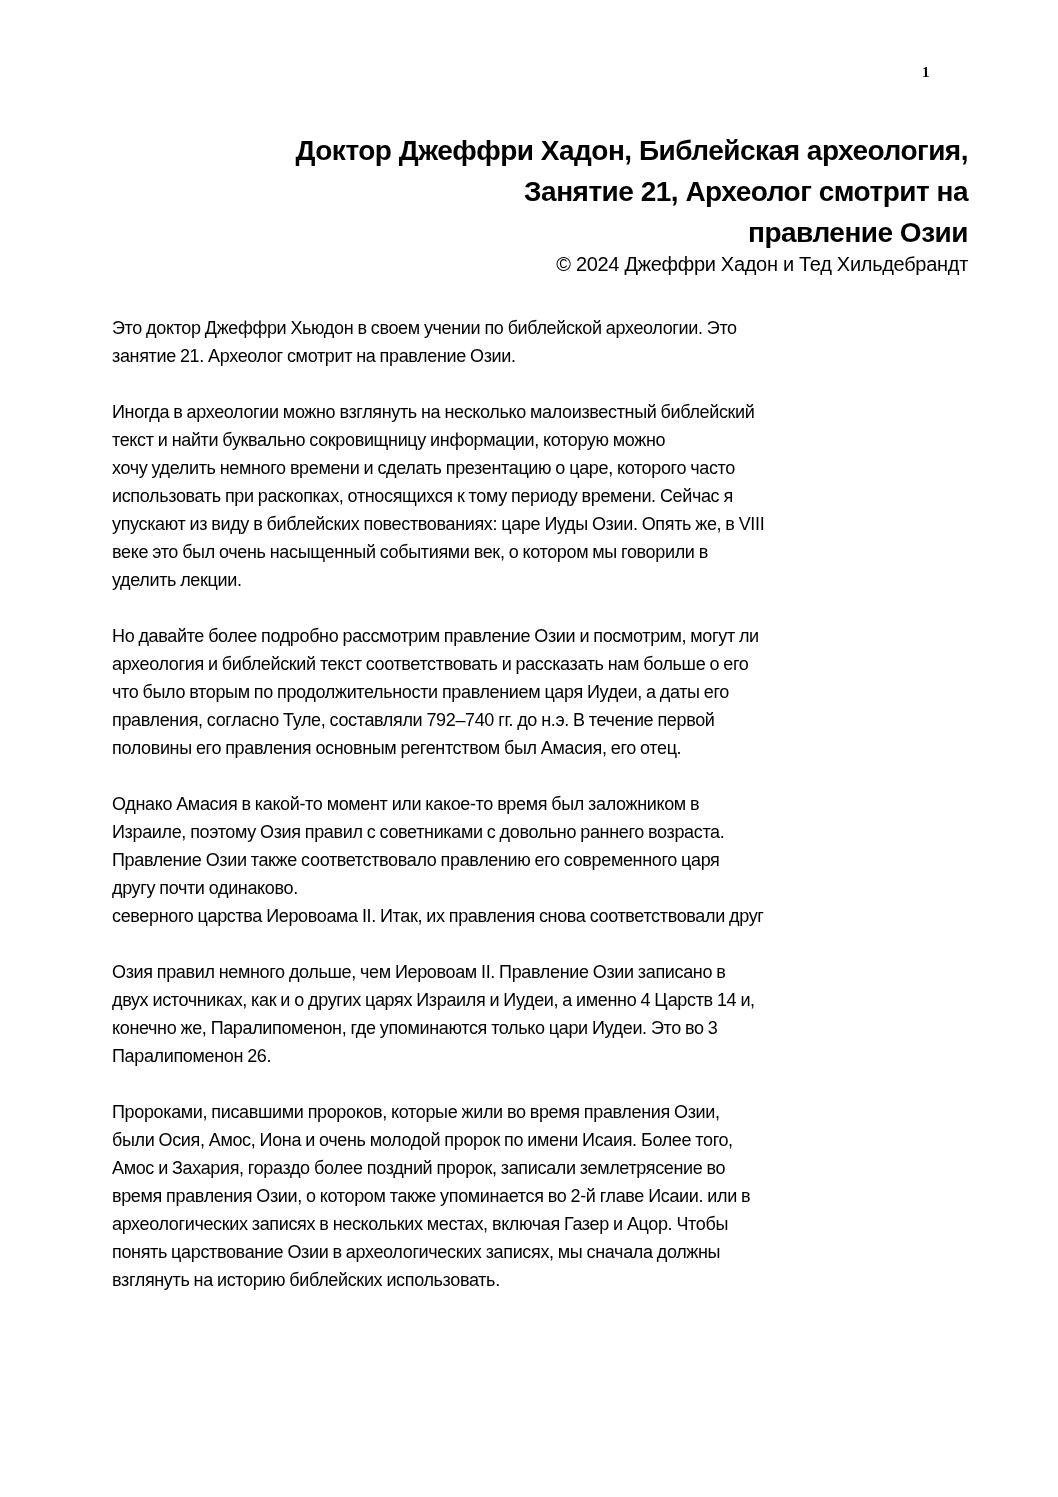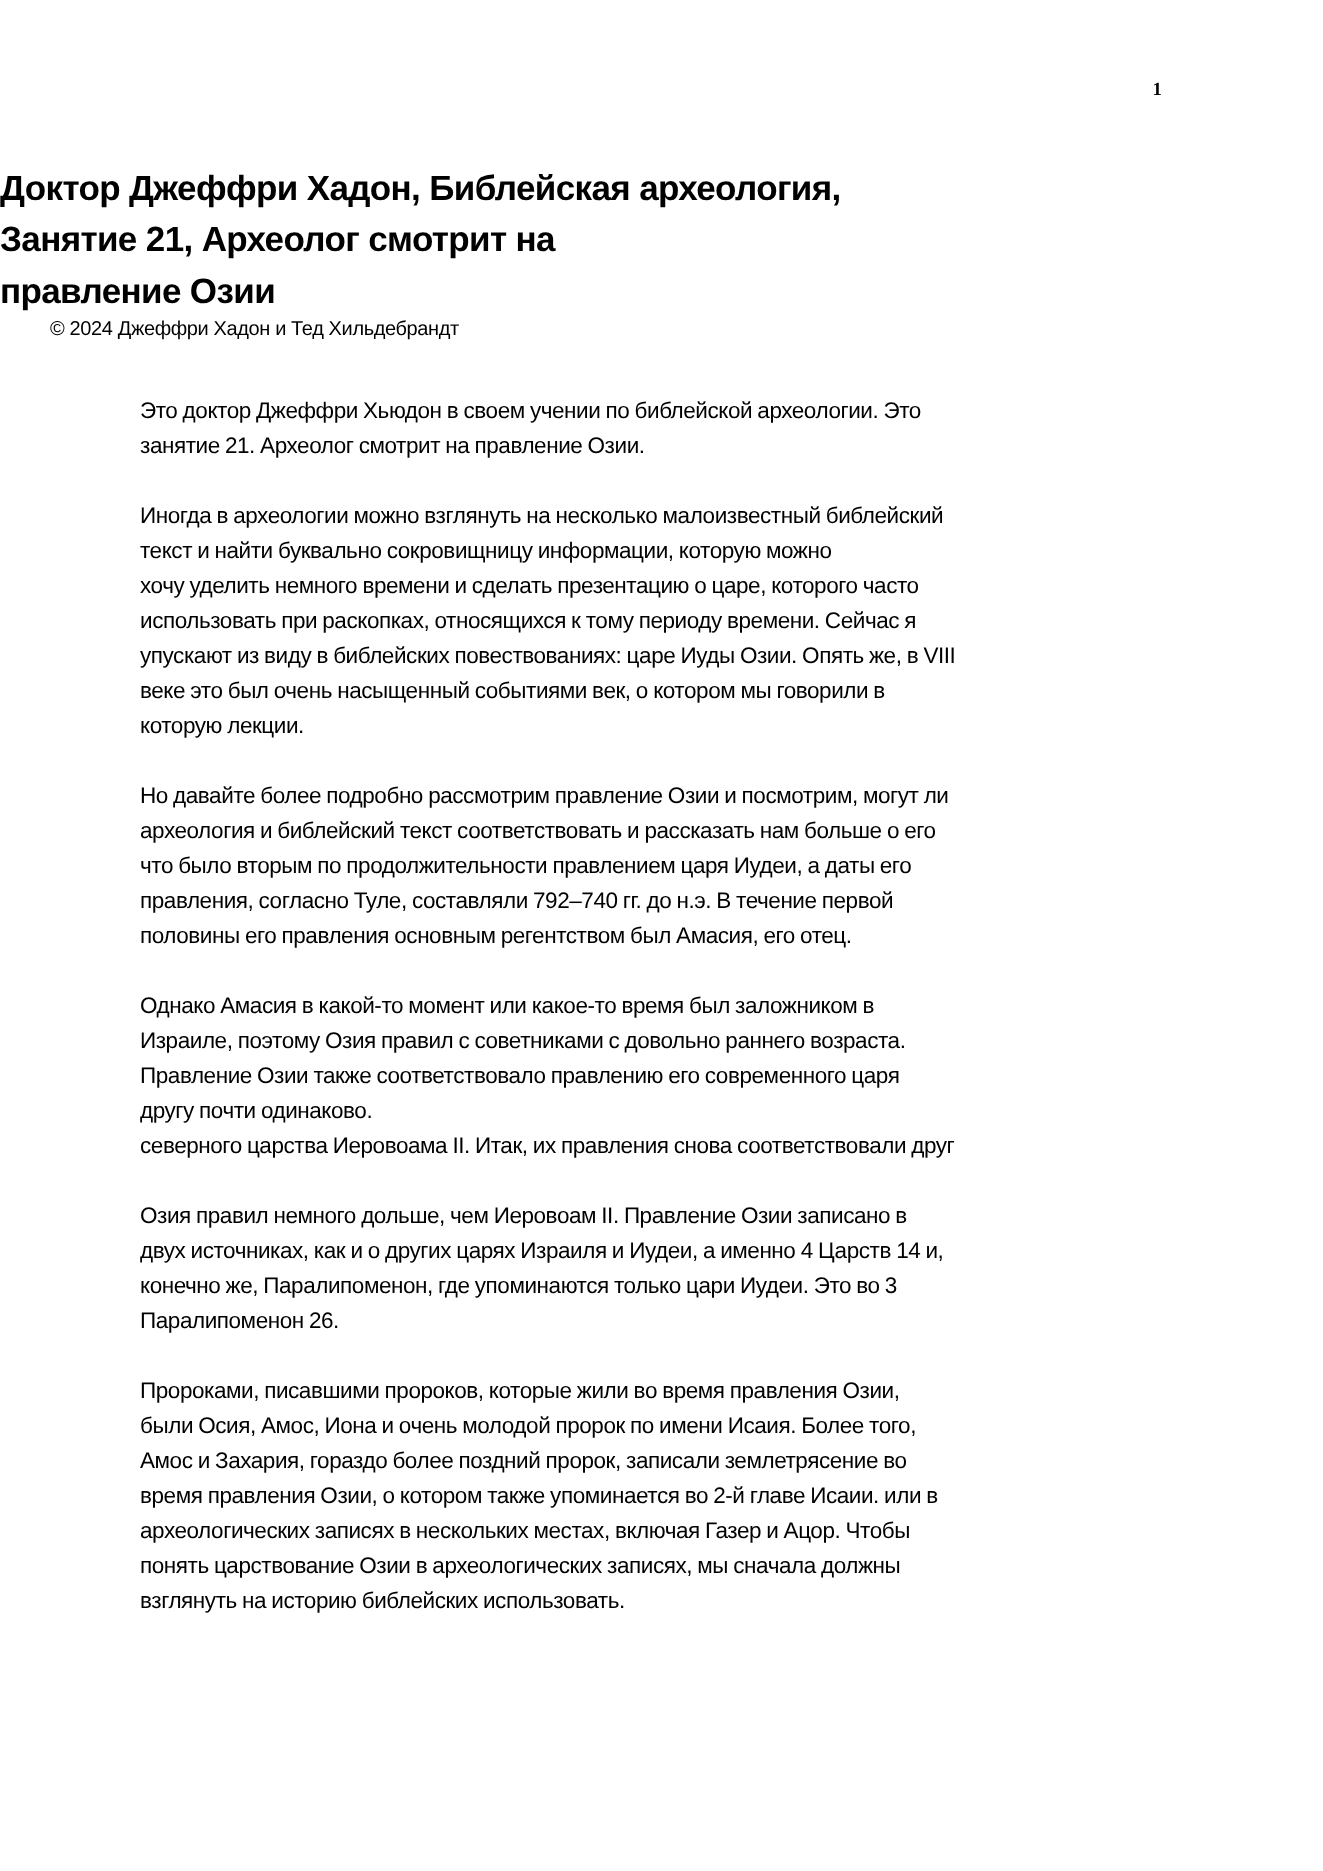--- a/index.html
+++ b/index.html
@@ -2,28 +2,28 @@
 <html><head>
 <meta charset="utf-8">
 <style>
   html, body { margin: 0; padding: 0; background: #ffffff; }
   body { width: 1058px; height: 1497px; position: relative; overflow: hidden; color: #000; }
   .page-number {
     position: absolute; top: 64px; left: 922px;
     font-family: "Liberation Serif", serif; font-size: 15px; font-weight: bold;
   }
   .title-block {
-    position: absolute; top: 130px; left: 0; width: 968px; text-align: left;
+    position: absolute; top: 130px; left: 0; width: 968px; text-align: right;
     font-family: "Liberation Sans", sans-serif;
   }
   .title-line {
     font-size: 28px; font-weight: bold; line-height: 41px; letter-spacing: -0.5px;
   }
   .copyright {
-    font-size: 16px; line-height: 26px; margin-top: -2px; letter-spacing: -0.3px; padding-left: 40px;
+    font-size: 20px; line-height: 26px; margin-top: -2px; letter-spacing: -0.3px; padding-left: 40px;
   }
   .body-text {
     position: absolute; top: 314px; left: 112px; width: 800px;
     font-family: "Liberation Sans", sans-serif; font-size: 18px; line-height: 28px;
     letter-spacing: -0.35px; word-spacing: -0.5px;
   }
   .line { white-space: nowrap; }
   .para { margin: 0 0 28px 0; }
 </style>
 </head>
@@ -43,21 +43,21 @@
     <div class="line">Это доктор Джеффри Хьюдон в своем учении по библейской археологии. Это</div>
     <div class="line">занятие 21. Археолог смотрит на правление Озии.</div>
   </div>
   <div class="para">
     <div class="line">Иногда в археологии можно взглянуть на несколько малоизвестный библейский</div>
     <div class="line">текст и найти буквально сокровищницу информации, которую можно</div>
     <div class="line">хочу уделить немного времени и сделать презентацию о царе, которого часто</div>
     <div class="line">использовать при раскопках, относящихся к тому периоду времени. Сейчас я</div>
     <div class="line">упускают из виду в библейских повествованиях: царе Иуды Озии. Опять же, в VIII</div>
     <div class="line">веке это был очень насыщенный событиями век, о котором мы говорили в</div>
-    <div class="line">которую лекции.</div>
+    <div class="line">уделить лекции.</div>
   </div>
   <div class="para">
     <div class="line">Но давайте более подробно рассмотрим правление Озии и посмотрим, могут ли</div>
     <div class="line">археология и библейский текст соответствовать и рассказать нам больше о его</div>
     <div class="line">что было вторым по продолжительности правлением царя Иудеи, а даты его</div>
     <div class="line">правления, согласно Туле, составляли 792–740 гг. до н.э. В течение первой</div>
     <div class="line">половины его правления основным регентством был Амасия, его отец.</div>
   </div>
   <div class="para">
     <div class="line">Однако Амасия в какой-то момент или какое-то время был заложником в</div>

